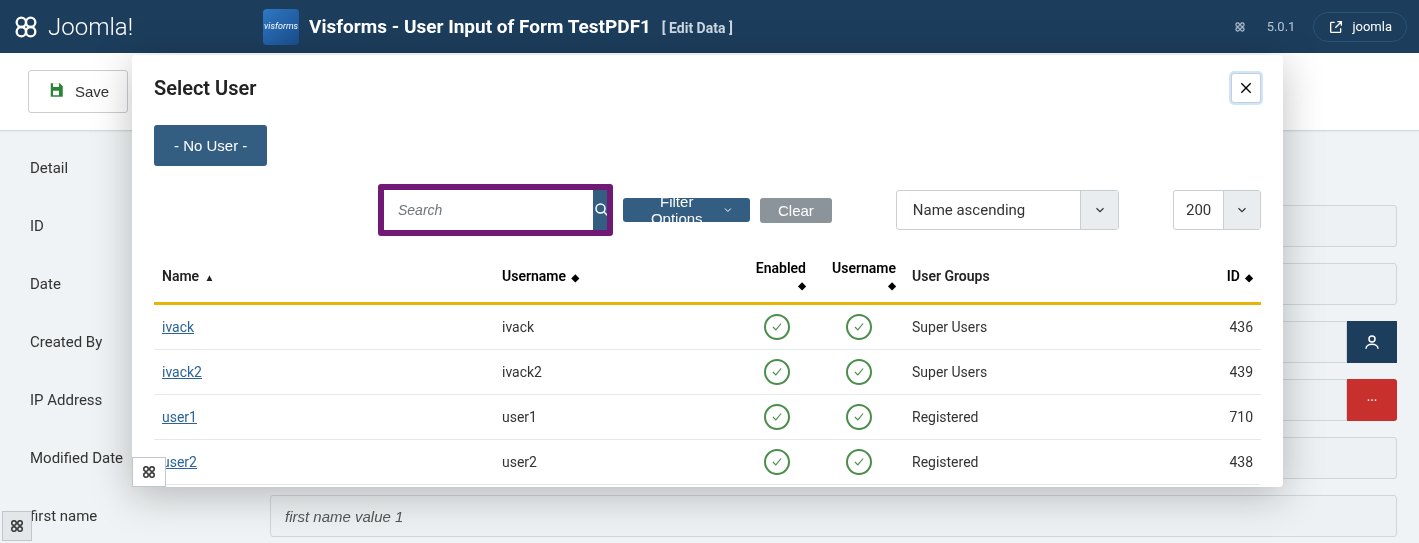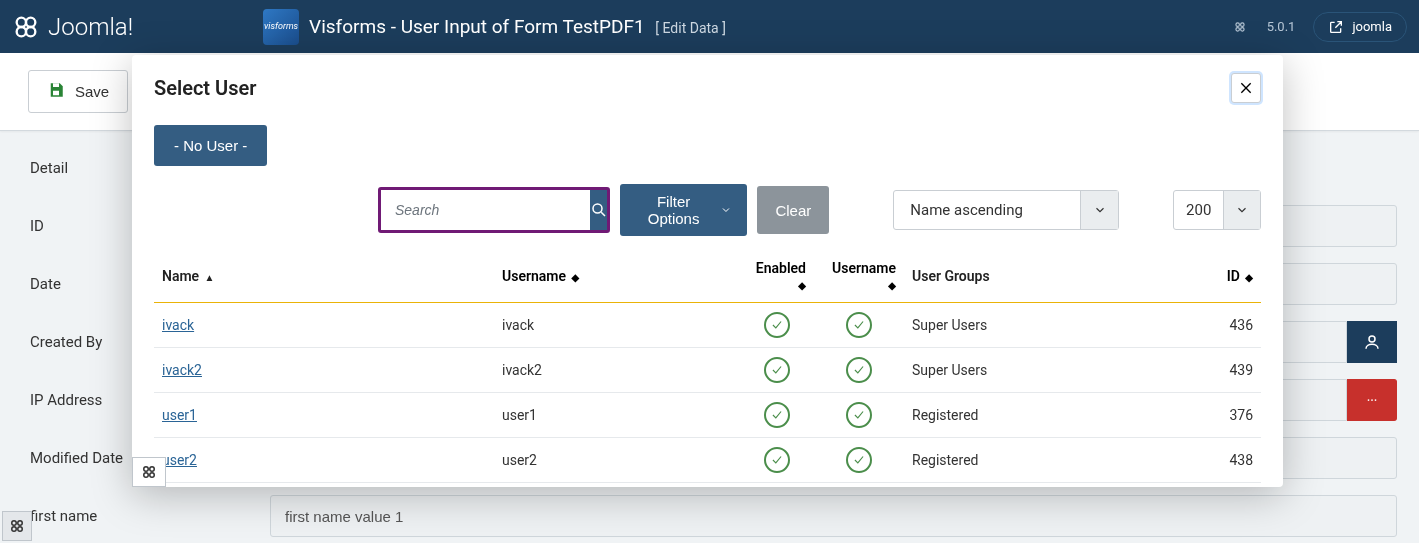--- a/index.html
+++ b/index.html
@@ -3,75 +3,75 @@
 <meta charset="utf-8">
 <style>
 * { box-sizing: border-box; margin: 0; padding: 0; }
 body { font-family: -apple-system, BlinkMacSystemFont, "Segoe UI", Roboto, Arial, sans-serif; background: #f0f3f5; color: #333; font-size: 14px; width: 1419px; height: 543px; overflow: hidden; position: relative; }
 
 
 .top-header { background: #1c3d5c; height: 53px; display: flex; align-items: center; padding: 0 12px; position: relative; }
 .joomla-logo { color: #fff; font-size: 24px; font-weight: 300; display: flex; align-items: center; gap: 8px; }
 .joomla-logo svg { width: 28px; height: 28px; }
 .component-badge { width: 36px; height: 36px; margin-left: 130px; margin-right: 10px; background: linear-gradient(135deg,#2e78c4,#1a4d8c); border-radius: 4px; display: flex; align-items: center; justify-content: center; color: #fff; font-size: 9px; line-height: 1; flex-direction: row; font-style: italic; }
-.page-title { color: #fff; font-size: 19px; font-weight: 400; }
+.page-title { color: #fff; font-size: 19px; font-weight: 700; }
 .page-title .edit-link { font-size: 14px; color: #cdd8e2; margin-left: 6px; }
 .header-right { position: absolute; right: 12px; display: flex; align-items: center; gap: 18px; color: #b6c6d5; font-size: 13px; }
 .header-version { display: flex; align-items: center; gap: 20px; }
 .header-user-btn { background: #1c3d5c; border: 1px solid #2a5478; border-radius: 18px; padding: 6px 14px; color: #fff; display: flex; align-items: center; gap: 8px; cursor: pointer; }
 .ext-icon { width: 16px; height: 16px; }
 
 
 .toolbar { background: #fff; height: 78px; border-bottom: 1px solid #d3d9de; display: flex; align-items: center; padding: 0 28px; box-shadow: 0 1px 2px rgba(0,0,0,0.05); }
 .save-btn { background: #fff; border: 1px solid #c9ced3; border-radius: 3px; padding: 10px 18px; font-size: 15px; color: #333; display: flex; align-items: center; gap: 10px; cursor: pointer; }
 .save-btn .disk { color: #2a8436; }
 
 
 .main-wrap { display: flex; }
 .sidebar-form { width: 270px; padding: 8px 0 8px 30px; }
 .sidebar-form .field-label { height: 58px; display: flex; align-items: center; font-size: 15px; color: #333; }
 
 .content-area { flex: 1; padding: 8px 22px 8px 0; }
 .content-row { height: 58px; display: flex; align-items: center; gap: 0; }
-.text-input { flex: 1; height: 42px; background: #eef1f3; border: 1px solid #cfd6db; border-radius: 3px; padding: 0 14px; font-size: 15px; color: #555; }
+.text-input { flex: 1; height: 42px; background: #eef1f3; border: 1px solid #cfd6db; border-radius: 3px; padding: 0 14px; font-size: 15px; color: #555; font-style: italic; }
 .input-group { flex: 1; display: flex; }
 .input-group .text-input { border-top-right-radius: 0; border-bottom-right-radius: 0; }
 .input-addon { width: 50px; height: 42px; display: flex; align-items: center; justify-content: center; border: 1px solid #cfd6db; border-left: none; }
 .input-addon.user { background: #1c3d5c; color: #fff; border-color: #1c3d5c; }
 .input-addon.ip { background: #c7302c; color: #fff; border-color: #c7302c; border-radius: 0 3px 3px 0; }
 
 
 .foot-joomla { position: absolute; left: 2px; bottom: 2px; width: 30px; height: 30px; background: #e4e7ea; border: 1px solid #c0c6cc; display: flex; align-items: center; justify-content: center; }
 
 
 .modal-overlay { position: absolute; inset: 0; background: rgba(0,0,0,0.0); }
 .modal { position: absolute; left: 132px; top: 55px; width: 1151px; height: 432px; background: #fff; border-radius: 4px; box-shadow: 0 8px 40px rgba(0,0,0,0.25); display: flex; flex-direction: column; }
 .modal-header { display: flex; align-items: center; justify-content: space-between; padding: 18px 22px; }
 .modal-title { font-size: 20px; font-weight: 600; color: #222; }
 .modal-close { width: 30px; height: 30px; border: 1px solid #c9ced3; border-radius: 3px; background: #fff; display: flex; align-items: center; justify-content: center; cursor: pointer; font-size: 18px; box-shadow: 0 0 0 2px #cfe5ff; }
 
 .modal-body { flex: 1; padding: 4px 22px; position: relative; }
 .no-user-btn { background: #345d82; color: #fff; border: none; border-radius: 3px; padding: 12px 20px; font-size: 15px; cursor: pointer; margin-bottom: 18px; }
 
 .filter-bar { display: flex; align-items: center; gap: 10px; margin-bottom: 14px; margin-left: 224px; }
-.search-group { display: flex; border: 3px solid #701a75; border-radius: 3px; overflow: hidden; }
+.search-group { display: flex; border: 6px solid #701a75; border-radius: 3px; overflow: hidden; }
 .search-input { width: 212px; height: 40px; border: none; padding: 0 14px; font-size: 14px; }
 .search-input::placeholder { font-style: italic; color: #6d757d; }
 .search-btn { width: 50px; height: 40px; background: #345d82; border: none; color: #fff; cursor: pointer; display: flex; align-items: center; justify-content: center; }
-.filter-opt-btn { height: 52px; background: #345d82; color: #fff; border: none; border-radius: 3px; padding: 12px 16px; font-size: 15px; display: flex; align-items: center; gap: 8px; cursor: pointer; }
-.clear-btn { height: 48px; background: #8c949b; color: #fff; border: none; border-radius: 3px; padding: 0 18px; font-size: 15px; cursor: pointer; }
+.filter-opt-btn { height: 24px; background: #345d82; color: #fff; border: none; border-radius: 3px; padding: 12px 16px; font-size: 15px; display: flex; align-items: center; gap: 8px; cursor: pointer; }
+.clear-btn { height: 25px; background: #8c949b; color: #fff; border: none; border-radius: 3px; padding: 0 18px; font-size: 15px; cursor: pointer; }
 .sort-select, .limit-select { height: 40px; border: 1px solid #c9ced3; border-radius: 3px; background: #fff; display: flex; align-items: center; margin-left: 32px; }
 .sort-select { width: 262px; }
 .sort-select .sel-text { flex: 1; padding: 0 16px; font-size: 15px; }
 .sort-select .sel-caret, .limit-select .sel-caret { width: 38px; height: 100%; background: #eaedef; border-left: 1px solid #c9ced3; display: flex; align-items: center; justify-content: center; }
 .limit-select { width: 88px; }
 .limit-select .sel-text { flex: 1; padding: 0 12px; font-size: 15px; }
 
 .user-table { width: 100%; border-collapse: collapse; }
-.user-table th { text-align: left; padding: 10px 8px; font-size: 14px; font-weight: 600; border-bottom: 1px solid #eab308; color: #222; }
+.user-table th { text-align: left; padding: 10px 8px; font-size: 14px; font-weight: 600; border-bottom: 3px solid #eab308; color: #222; }
 .user-table th.sortable { color: #000000; cursor: pointer; }
 .user-table th.active-sort { color: #222; }
 .user-table th .sort-caret { font-size: 10px; margin-left: 2px; }
 .user-table td { padding: 9px 8px; border-bottom: 1px solid #e6e9ec; font-size: 14px; }
 .user-table td a { color: #2a6496; text-decoration: underline; cursor: pointer; }
 .user-table .col-name { width: 340px; }
 .user-table .col-username { width: 245px; }
 .user-table .col-enabled { width: 75px; text-align: center; }
 .user-table .col-activated { width: 90px; text-align: center; }
 .user-table .col-groups { width: auto; }
@@ -297,21 +297,21 @@
                 <svg viewBox="0 0 24 24">
                   <path d="M5 12l5 5 9-11"></path>
                 </svg>
               </span></td>
             <td class="col-activated"><span class="check-circle">
                 <svg viewBox="0 0 24 24">
                   <path d="M5 12l5 5 9-11"></path>
                 </svg>
               </span></td>
             <td class="col-groups">Registered</td>
-            <td class="col-id">376</td>
+            <td class="col-id">710</td>
           </tr>
           <tr>
             <td class="col-name"><a>user2</a></td>
             <td class="col-username">user2</td>
             <td class="col-enabled"><span class="check-circle">
                 <svg viewBox="0 0 24 24">
                   <path d="M5 12l5 5 9-11"></path>
                 </svg>
               </span></td>
             <td class="col-activated"><span class="check-circle">

